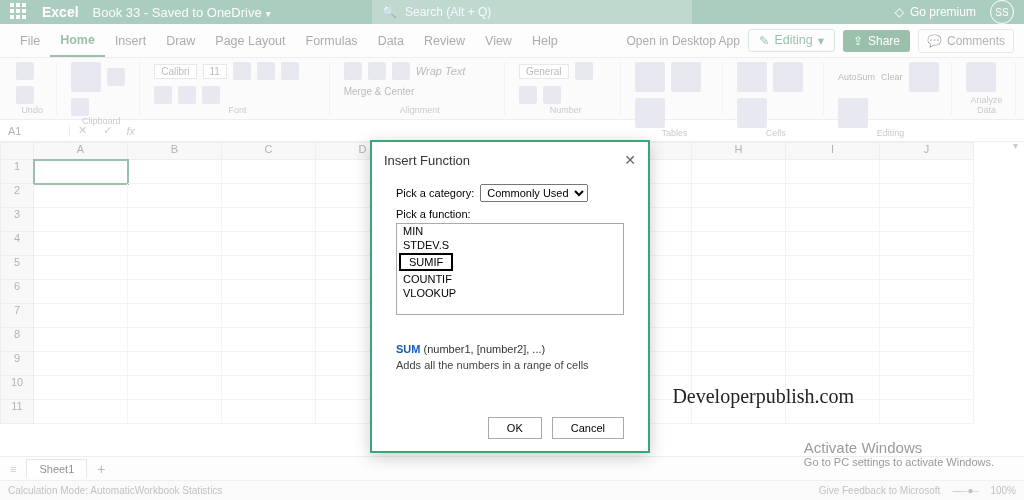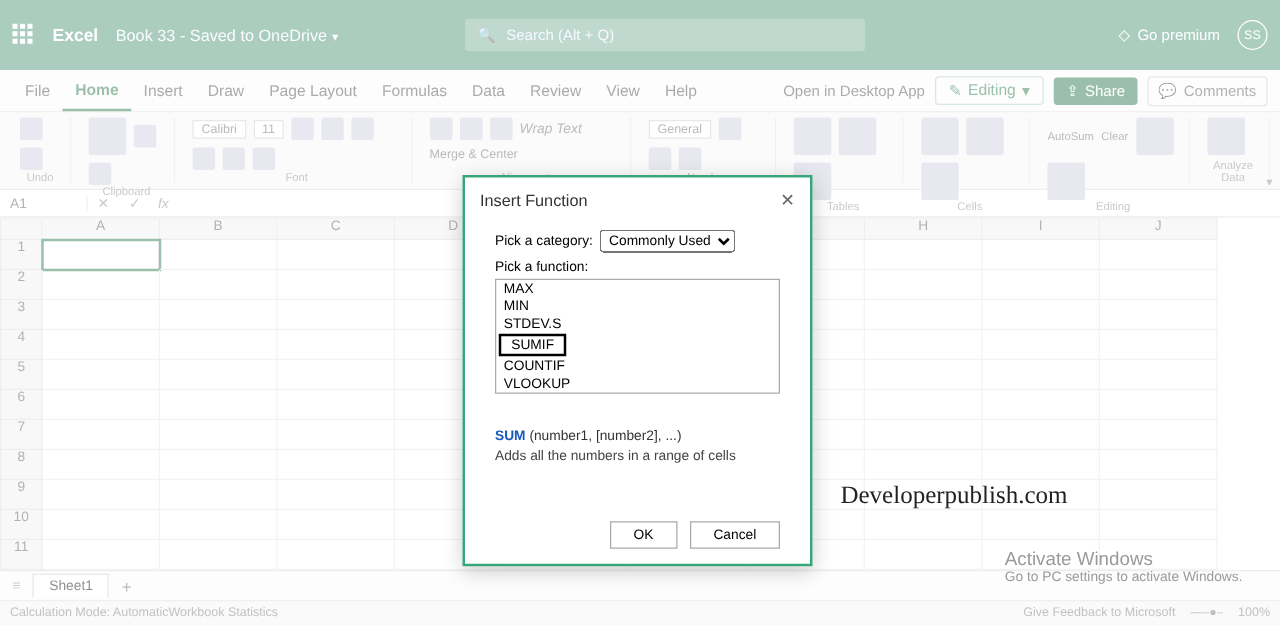--- a/index.html
+++ b/index.html
@@ -2,21 +2,21 @@
 <html><head>
 <meta charset="utf-8">
 <style>
   * { box-sizing: border-box; margin: 0; padding: 0; font-family: 'Segoe UI', Arial, sans-serif; }
   body { width: 1024px; height: 500px; background: #fff; position: relative; overflow: hidden; }
 
   
   .wash { position:absolute; inset:0; background: rgba(255,255,255,0.55); pointer-events:none; z-index:5;}
 
   
-  .titlebar { height:56px; background:#459172; display:flex; align-items:center; color:#fff; padding:0 10px; }
+  .titlebar { height:24px; background:#459172; display:flex; align-items:center; color:#fff; padding:0 10px; }
   .app-launcher { width:18px; height:18px; display:grid; grid-template-columns:repeat(3,4px); grid-template-rows:repeat(3,4px); gap:2px; margin-right:14px;}
   .app-launcher span{background:#fff;}
   .brand { font-weight:600; font-size:14px; margin-right:14px;}
   .doc-title { font-size:13px; opacity:0.95;}
   .doc-title .chev{font-size:10px; margin-left:4px;}
   .searchbar { margin-left:auto; margin-right:auto; width:320px; height:26px; background:rgba(255,255,255,0.25); border-radius:3px; display:flex; align-items:center; padding:0 10px; font-size:12px; color:#eef;}
   .searchbar .mag{margin-right:8px;}
   .title-right{display:flex; align-items:center; gap:14px; margin-left:auto;}
   .premium{font-size:12px; display:flex; gap:6px; align-items:center;}
   .avatar{width:24px;height:24px;border:1px solid #fff;border-radius:50%;display:flex;align-items:center;justify-content:center;font-size:10px;}
@@ -407,21 +407,20 @@
     <div class="dlg-title">Insert Function</div>
     <div class="dlg-close">✕</div>
   </div>
   <div class="dlg-body">
     <div class="catrow">
       <span>Pick a category:</span>
       <select><option>Commonly Used</option></select>
     </div>
     <div class="pflabel">Pick a function:</div>
     <div class="funclist">
-      <div class="fi">MAX</div>
       <div class="fi">MIN</div>
       <div class="fi">STDEV.S</div>
       <div><span class="fi boxed">SUMIF</span></div>
       <div class="fi">COUNTIF</div>
       <div class="fi">VLOOKUP</div>
     </div>
     <div class="sig">
       <span class="fn">SUM</span>
       <span>(number1, [number2], ...)</span>
     </div>

